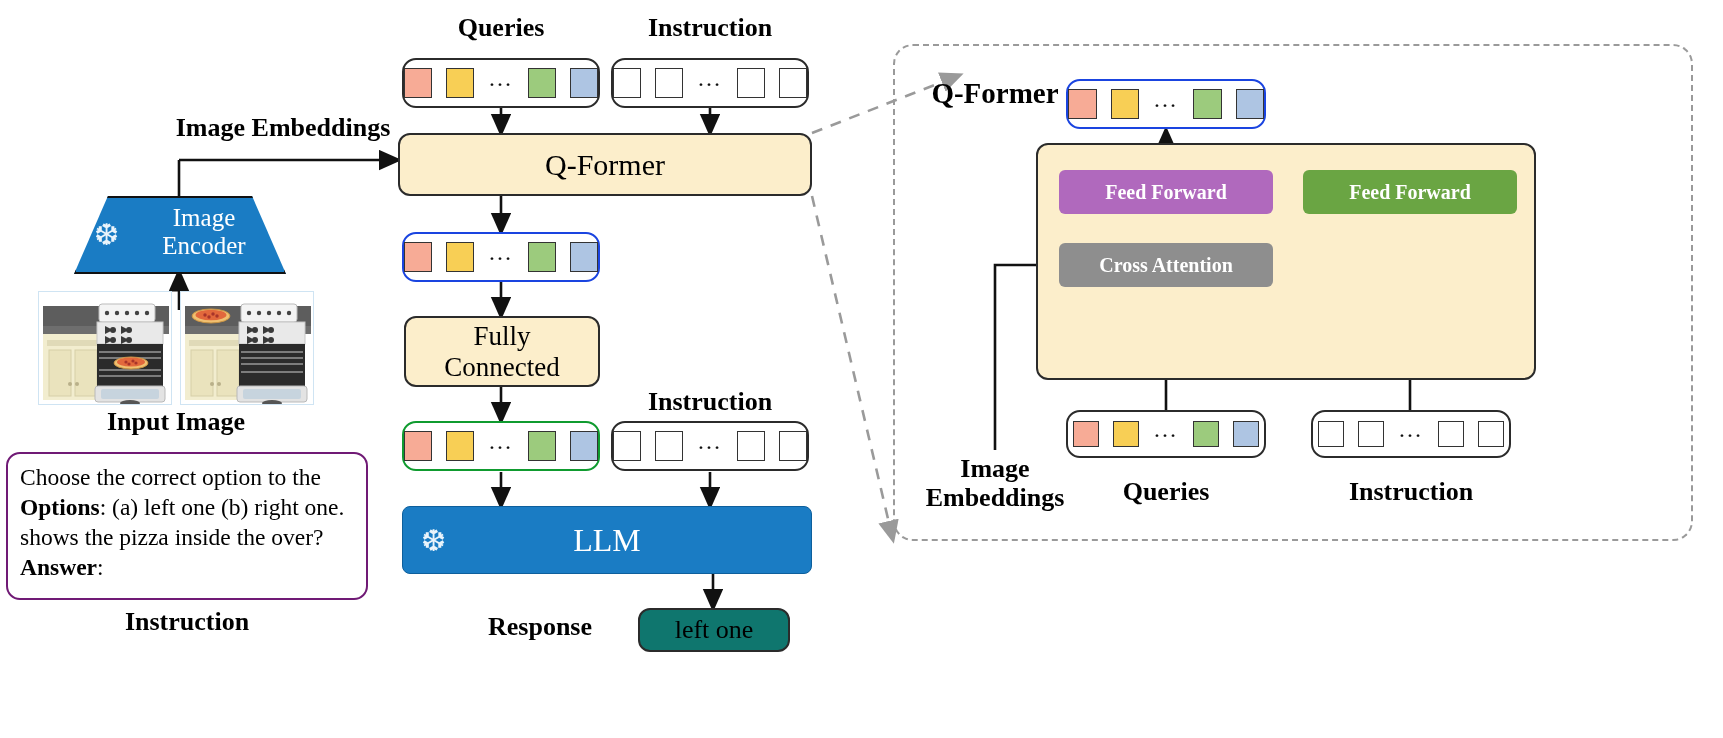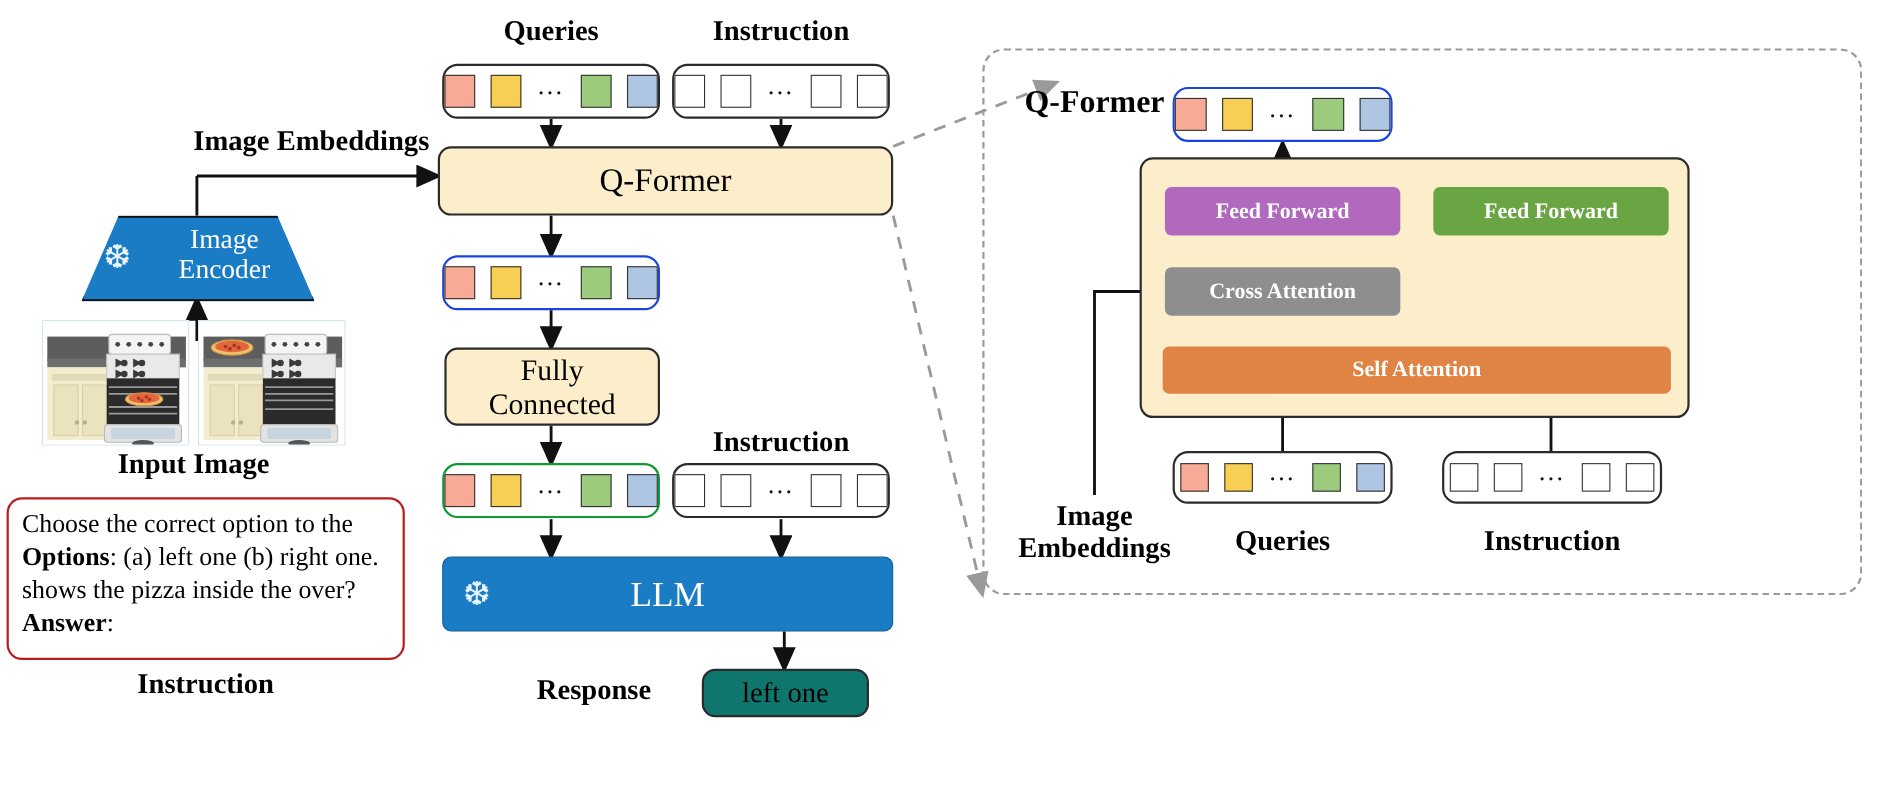--- a/index.html
+++ b/index.html
@@ -28,21 +28,21 @@
   .bluebox{background:#1a7cc4;border:1px solid #0d5f9c;color:#fff;}
   .innerblk{border-radius:6px;display:flex;align-items:center;justify-content:center;
             color:#fff;font-size:20px;font-weight:bold;}
 
   
   .trap{background:#1a7cc4;border:2px solid #111;
         clip-path:polygon(16% 0%,84% 0%,100% 100%,0% 100%);
         display:flex;align-items:center;justify-content:center;color:#fff;}
 
   
-  .card{border:2px solid #b91c1c;border-radius:14px;background:#fff;
+  .card{border:2px solid #701a75;border-radius:14px;background:#fff;
         padding:8px 12px;font-size:23.5px;line-height:1.28;font-family:Liberation Serif, serif;}
   .card b{font-weight:bold;}
 
   
   .dashpanel{border:2.5px dashed #9a9a9a;border-radius:20px;}
 
   
   svg.overlay{position:absolute;left:0;top:0;width:1723px;height:738px;
               pointer-events:none;overflow:visible;}
 
@@ -310,21 +310,20 @@
     <span class="tok" style="background:#9ccb7d"></span>
     <span class="tok" style="background:#aec5e3"></span>
   </div>
 
   <div class="abs" style="left:1036px;top:143px;width:500px;height:237px;
               background:#fceecb;border:2px solid #2b2b2b;border-radius:12px;"></div>
 
   <div class="abs innerblk" style="left:1059px;top:170px;width:214px;height:44px;background:#b069bd;">Feed Forward</div>
   <div class="abs innerblk" style="left:1303px;top:170px;width:214px;height:44px;background:#6aa543;">Feed Forward</div>
   <div class="abs innerblk" style="left:1059px;top:243px;width:214px;height:44px;background:#8e8e8e;">Cross Attention</div>
-  <div class="abs innerblk" style="left:1057px;top:315px;width:462px;height:43px;background:#e08445;">Self Attention</div>
 
   <div class="abs tokbox" style="left:1066px;top:410px;width:200px;height:48px;">
     <span class="tok sm" style="background:#f7ab96"></span>
     <span class="tok sm" style="background:#f8cf55"></span>
     <span class="dots">…</span>
     <span class="tok sm" style="background:#9ccb7d"></span>
     <span class="tok sm" style="background:#aec5e3"></span>
   </div>
 
   <div class="abs tokbox" style="left:1311px;top:410px;width:200px;height:48px;">

